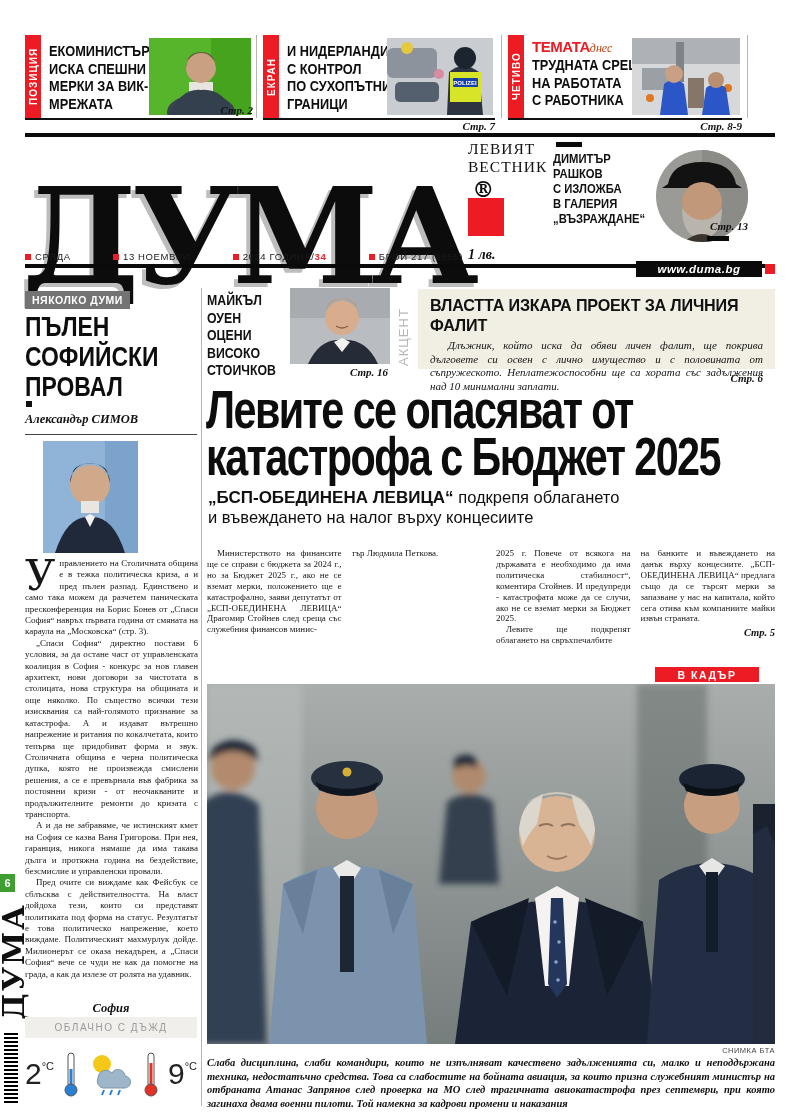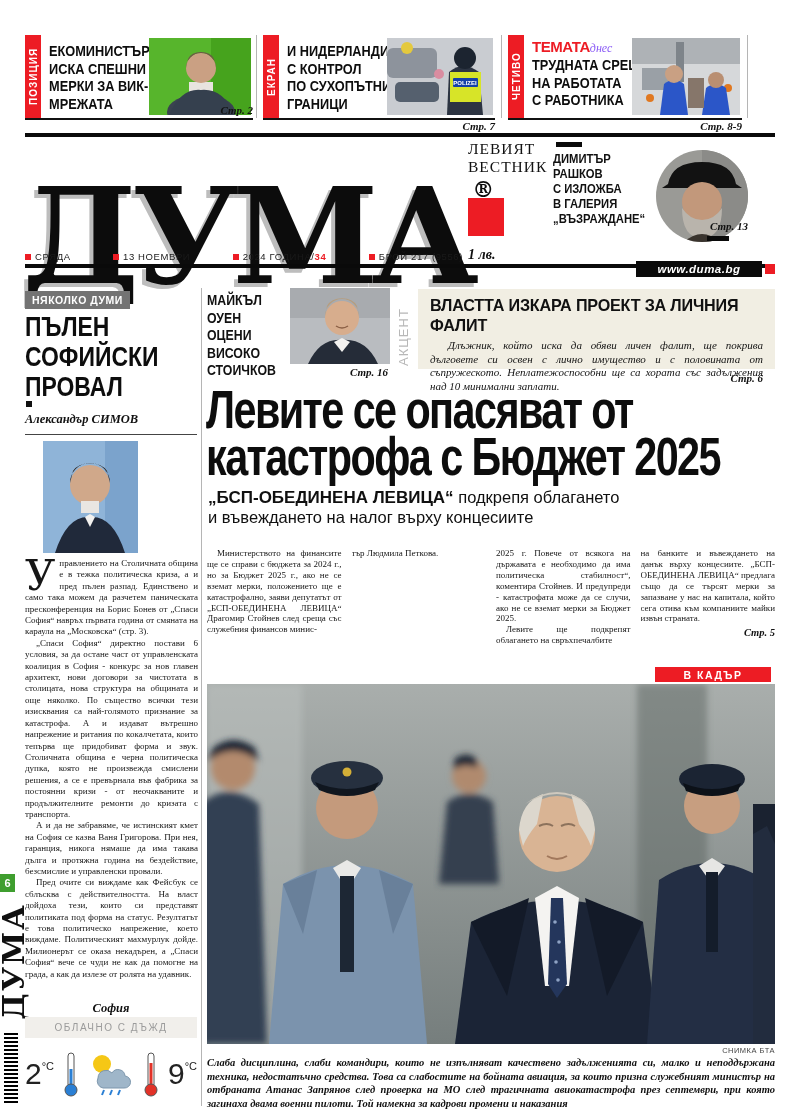--- a/index.html
+++ b/index.html
@@ -115,21 +115,21 @@
       <text x="78" y="47" font-size="6" fill="#fff" text-anchor="middle" font-family="Liberation Sans,sans-serif" font-weight="bold">POLIZEI</text>
       <circle cx="78" cy="20" r="11" fill="#1c2430"></circle>
     </svg>
   </div>
 
   <div class="abs teaser" style="left:508px;top:35px;width:234px;height:83px;">
     <div class="strip">
       <span class="vlabel">ЧЕТИВО</span>
     </div>
     <div class="abs" style="left:24px;top:3px;">
-      <span style="color:#ed1c24;font-weight:bold;font-size:15px;letter-spacing:-.5px;">ТЕМАТА</span><span style="color:#8b5cf6;font-family:'Liberation Serif',serif;font-style:italic;font-size:12px;">днес</span>
+      <span style="color:#ed1c24;font-weight:bold;font-size:15px;letter-spacing:-.5px;">ТЕМАТА</span><span style="color:#c2410c;font-family:'Liberation Serif',serif;font-style:italic;font-size:12px;">днес</span>
     </div>
     <div class="teaser-title" style="top:22px;"><span class="cond" style="transform:scaleX(.88);">ТРУДНАТА СРЕЩА
 НА РАБОТАТА
 С РАБОТНИКА</span></div>
     <svg class="teaser-photo" width="108" height="77" viewBox="0 0 108 77">
       <rect width="108" height="77" fill="#d6d8da"></rect>
       <rect x="0" y="0" width="108" height="26" fill="#aeb2b6"></rect>
       <rect x="44" y="4" width="8" height="40" fill="#7e848a"></rect>
       <rect x="10" y="30" width="30" height="22" fill="#9aa0a6"></rect>
       <circle cx="18" cy="60" r="4" fill="#e07820"></circle>
@@ -303,21 +303,21 @@
     <div class="col">
       <p style="text-indent:0;">2025 г. Повече от всякога на държавата е необходимо да има политическа стабилност“, коментира Стойнев. И предупреди - катастрофата може да се случи, ако не се вземат мерки за Бюджет 2025.</p>
       <p>Левите ще подкрепят облагането на свръхпечалбите</p>
     </div>
     <div class="col">
       <p style="text-indent:0;">на банките и въвеждането на данък върху концесиите. „БСП-ОБЕДИНЕНА ЛЕВИЦА“ предлага също да се търсят мерки за запазване у нас на капитала, който сега отива към компаниите майки извън страната.</p>
       <p class="pageref" style="text-align:right;text-indent:0;margin-top:4px;font-size:10.5px;font-family:'Liberation Serif',serif;">Стр. 5</p>
     </div>
   </div>
 
-  <div class="abs kader" style="left:655px;top:667px;width:116px;height:15px;">В КАДЪР</div>
+  <div class="abs kader" style="left:655px;top:667px;width:104px;height:15px;">В КАДЪР</div>
 
   <svg class="abs" style="left:207px;top:684px;" width="568" height="360" viewBox="0 0 568 360">
     <defs>
       <linearGradient id="wall" x1="0" y1="0" x2="0" y2="1">
         <stop offset="0" stop-color="#a9aeac"></stop>
           <stop offset="1" stop-color="#767e7d"></stop>
       </linearGradient>
       <filter id="blur1">
           <feGaussianBlur stdDeviation="3"></feGaussianBlur>
         </filter>

